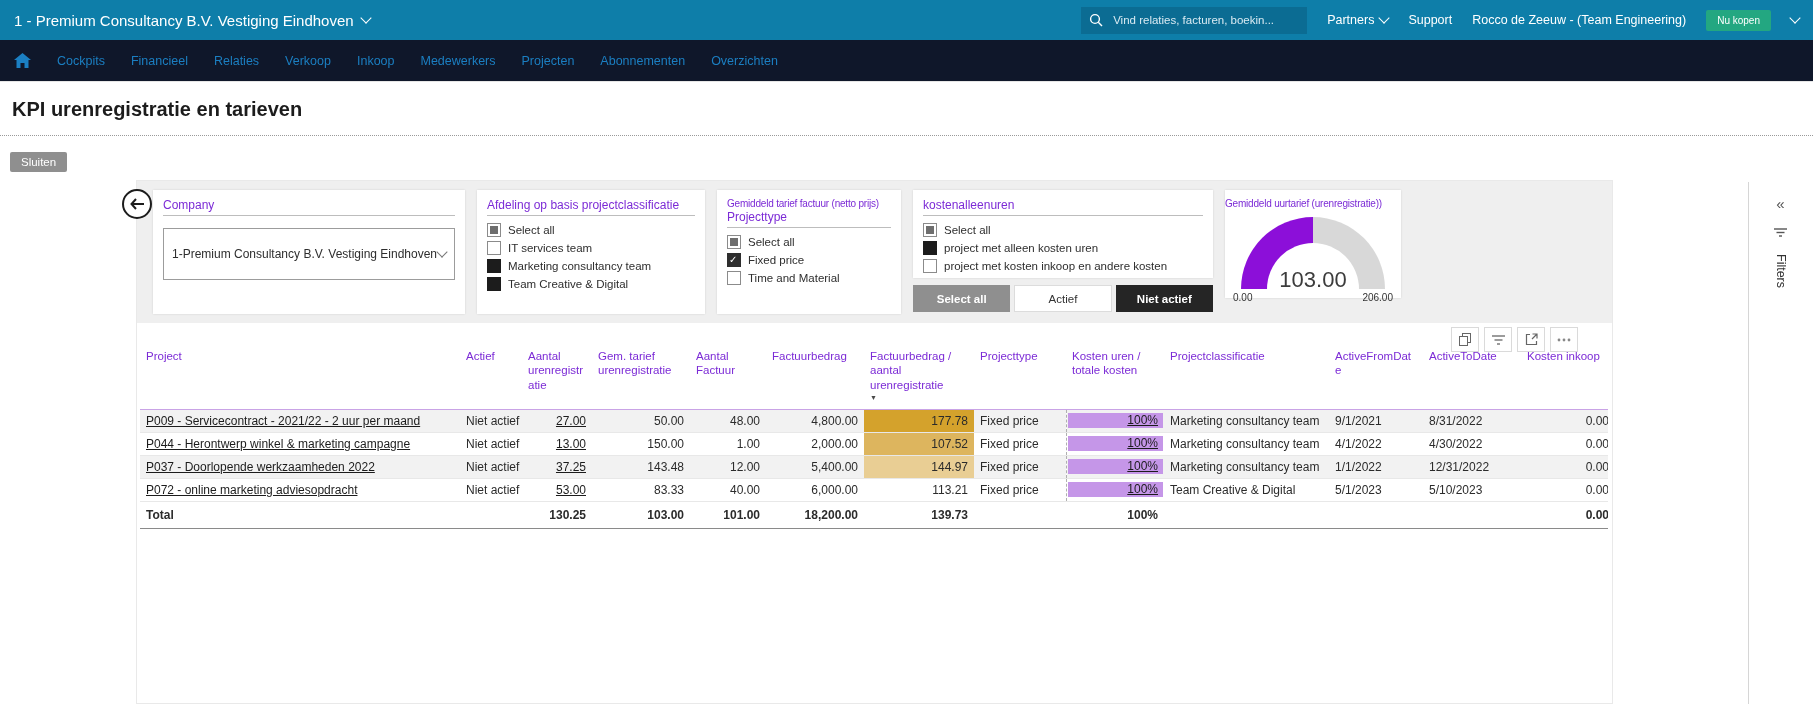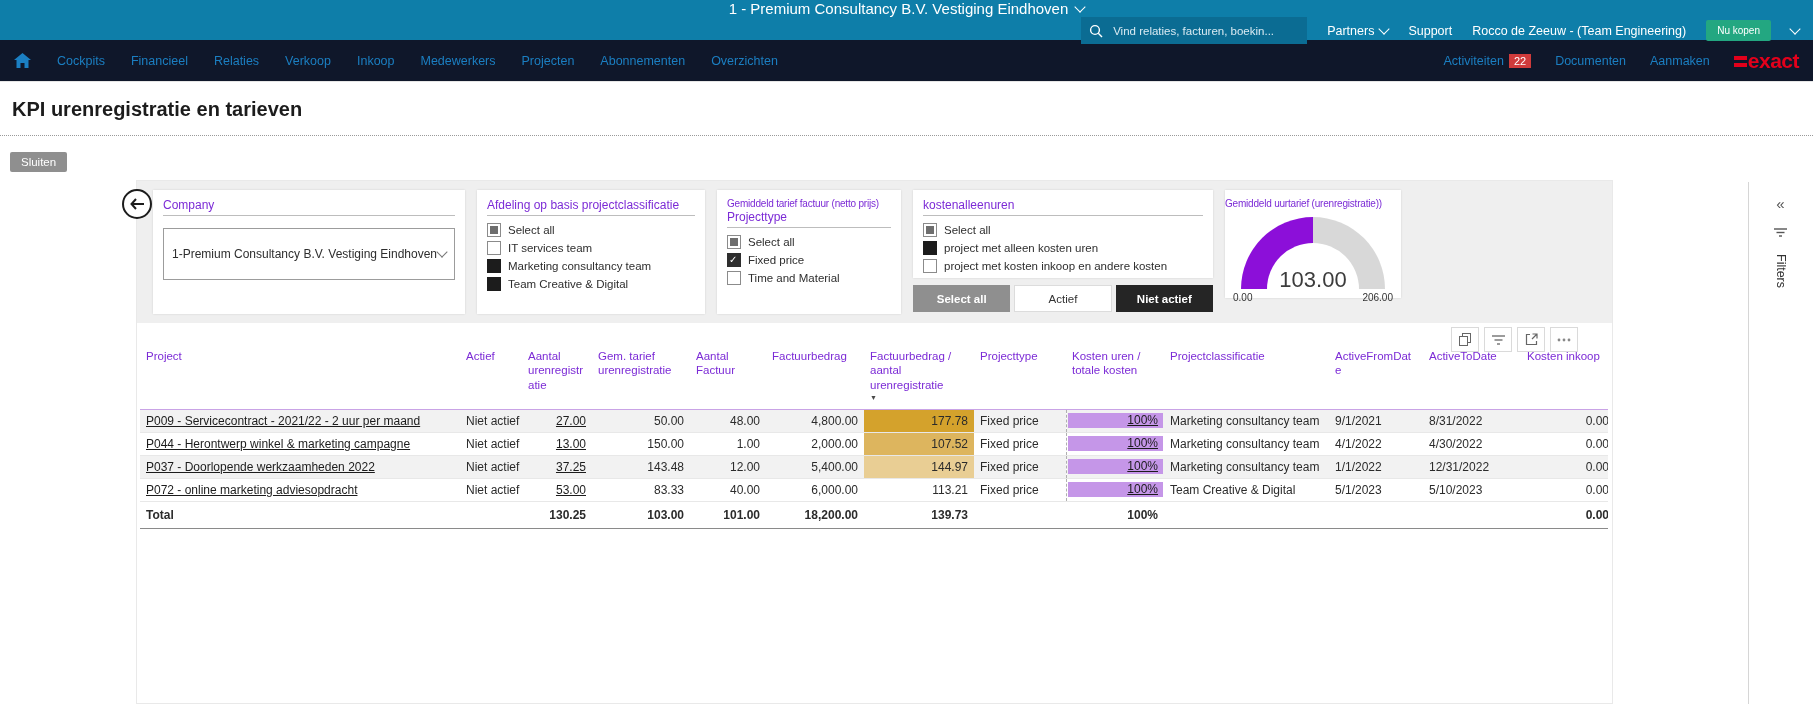--- a/index.html
+++ b/index.html
@@ -1,20 +1,20 @@
 <!DOCTYPE html>
 <html><head>
 <meta charset="utf-8">
 <style>
   html,body{margin:0;padding:0;}
   body{font-family:"Liberation Sans",sans-serif;background:#fff;}
   #app{position:relative;width:1813px;height:704px;background:#fff;overflow:hidden;}
 
   
-  .topbar{height:40px;background:#0e7ea9;display:flex;align-items:center;padding:0 14px;color:#fff;flex-direction:column;}
+  .topbar{height:40px;background:#0e7ea9;display:flex;align-items:center;padding:0 14px;color:#fff;}
   .topbar .title{font-size:15px;display:flex;align-items:center;gap:8px;}
   .chev{display:inline-block;width:7px;height:7px;border-right:1.5px solid currentColor;border-bottom:1.5px solid currentColor;transform:rotate(45deg);margin-top:-4px;}
   .topbar-right{margin-left:auto;display:flex;align-items:center;gap:20px;font-size:12.5px;}
   .searchbox{display:flex;align-items:center;background:#0b6c93;height:27px;width:210px;padding:0 8px;gap:8px;}
   .searchbox input{background:transparent;border:none;outline:none;color:#fff;font-size:11.5px;width:100%;font-family:"Liberation Sans",sans-serif;}
   .searchbox input::placeholder{color:#d9eaf2;}
   .linklike{display:flex;align-items:center;gap:6px;cursor:pointer;}
   .buy-btn{background:#23a781;color:#fff;font-size:10px;padding:5px 11px;border-radius:2px;cursor:pointer;}
 
   
@@ -134,31 +134,20 @@
     </span>
     <span class="nav-item">Cockpits</span>
     <span class="nav-item">Financieel</span>
     <span class="nav-item">Relaties</span>
     <span class="nav-item">Verkoop</span>
     <span class="nav-item">Inkoop</span>
     <span class="nav-item">Medewerkers</span>
     <span class="nav-item">Projecten</span>
     <span class="nav-item">Abonnementen</span>
     <span class="nav-item">Overzichten</span>
-    <div class="navbar-right">
-      <span class="nav-item">
-        <span>Activiteiten</span><span class="badge">22</span>
-      </span>
-      <span class="nav-item">Documenten</span>
-      <span class="nav-item">Aanmaken</span>
-      <span class="logo">
-          <span class="logo-eq"></span>
-          <span>exact</span>
-        </span>
-    </div>
   </div>
 
   
   <div class="titlebar">
     <h1>KPI urenregistratie en tarieven</h1>
   </div>
   <button class="close-btn">Sluiten</button>
 
   
   <div class="rail">

